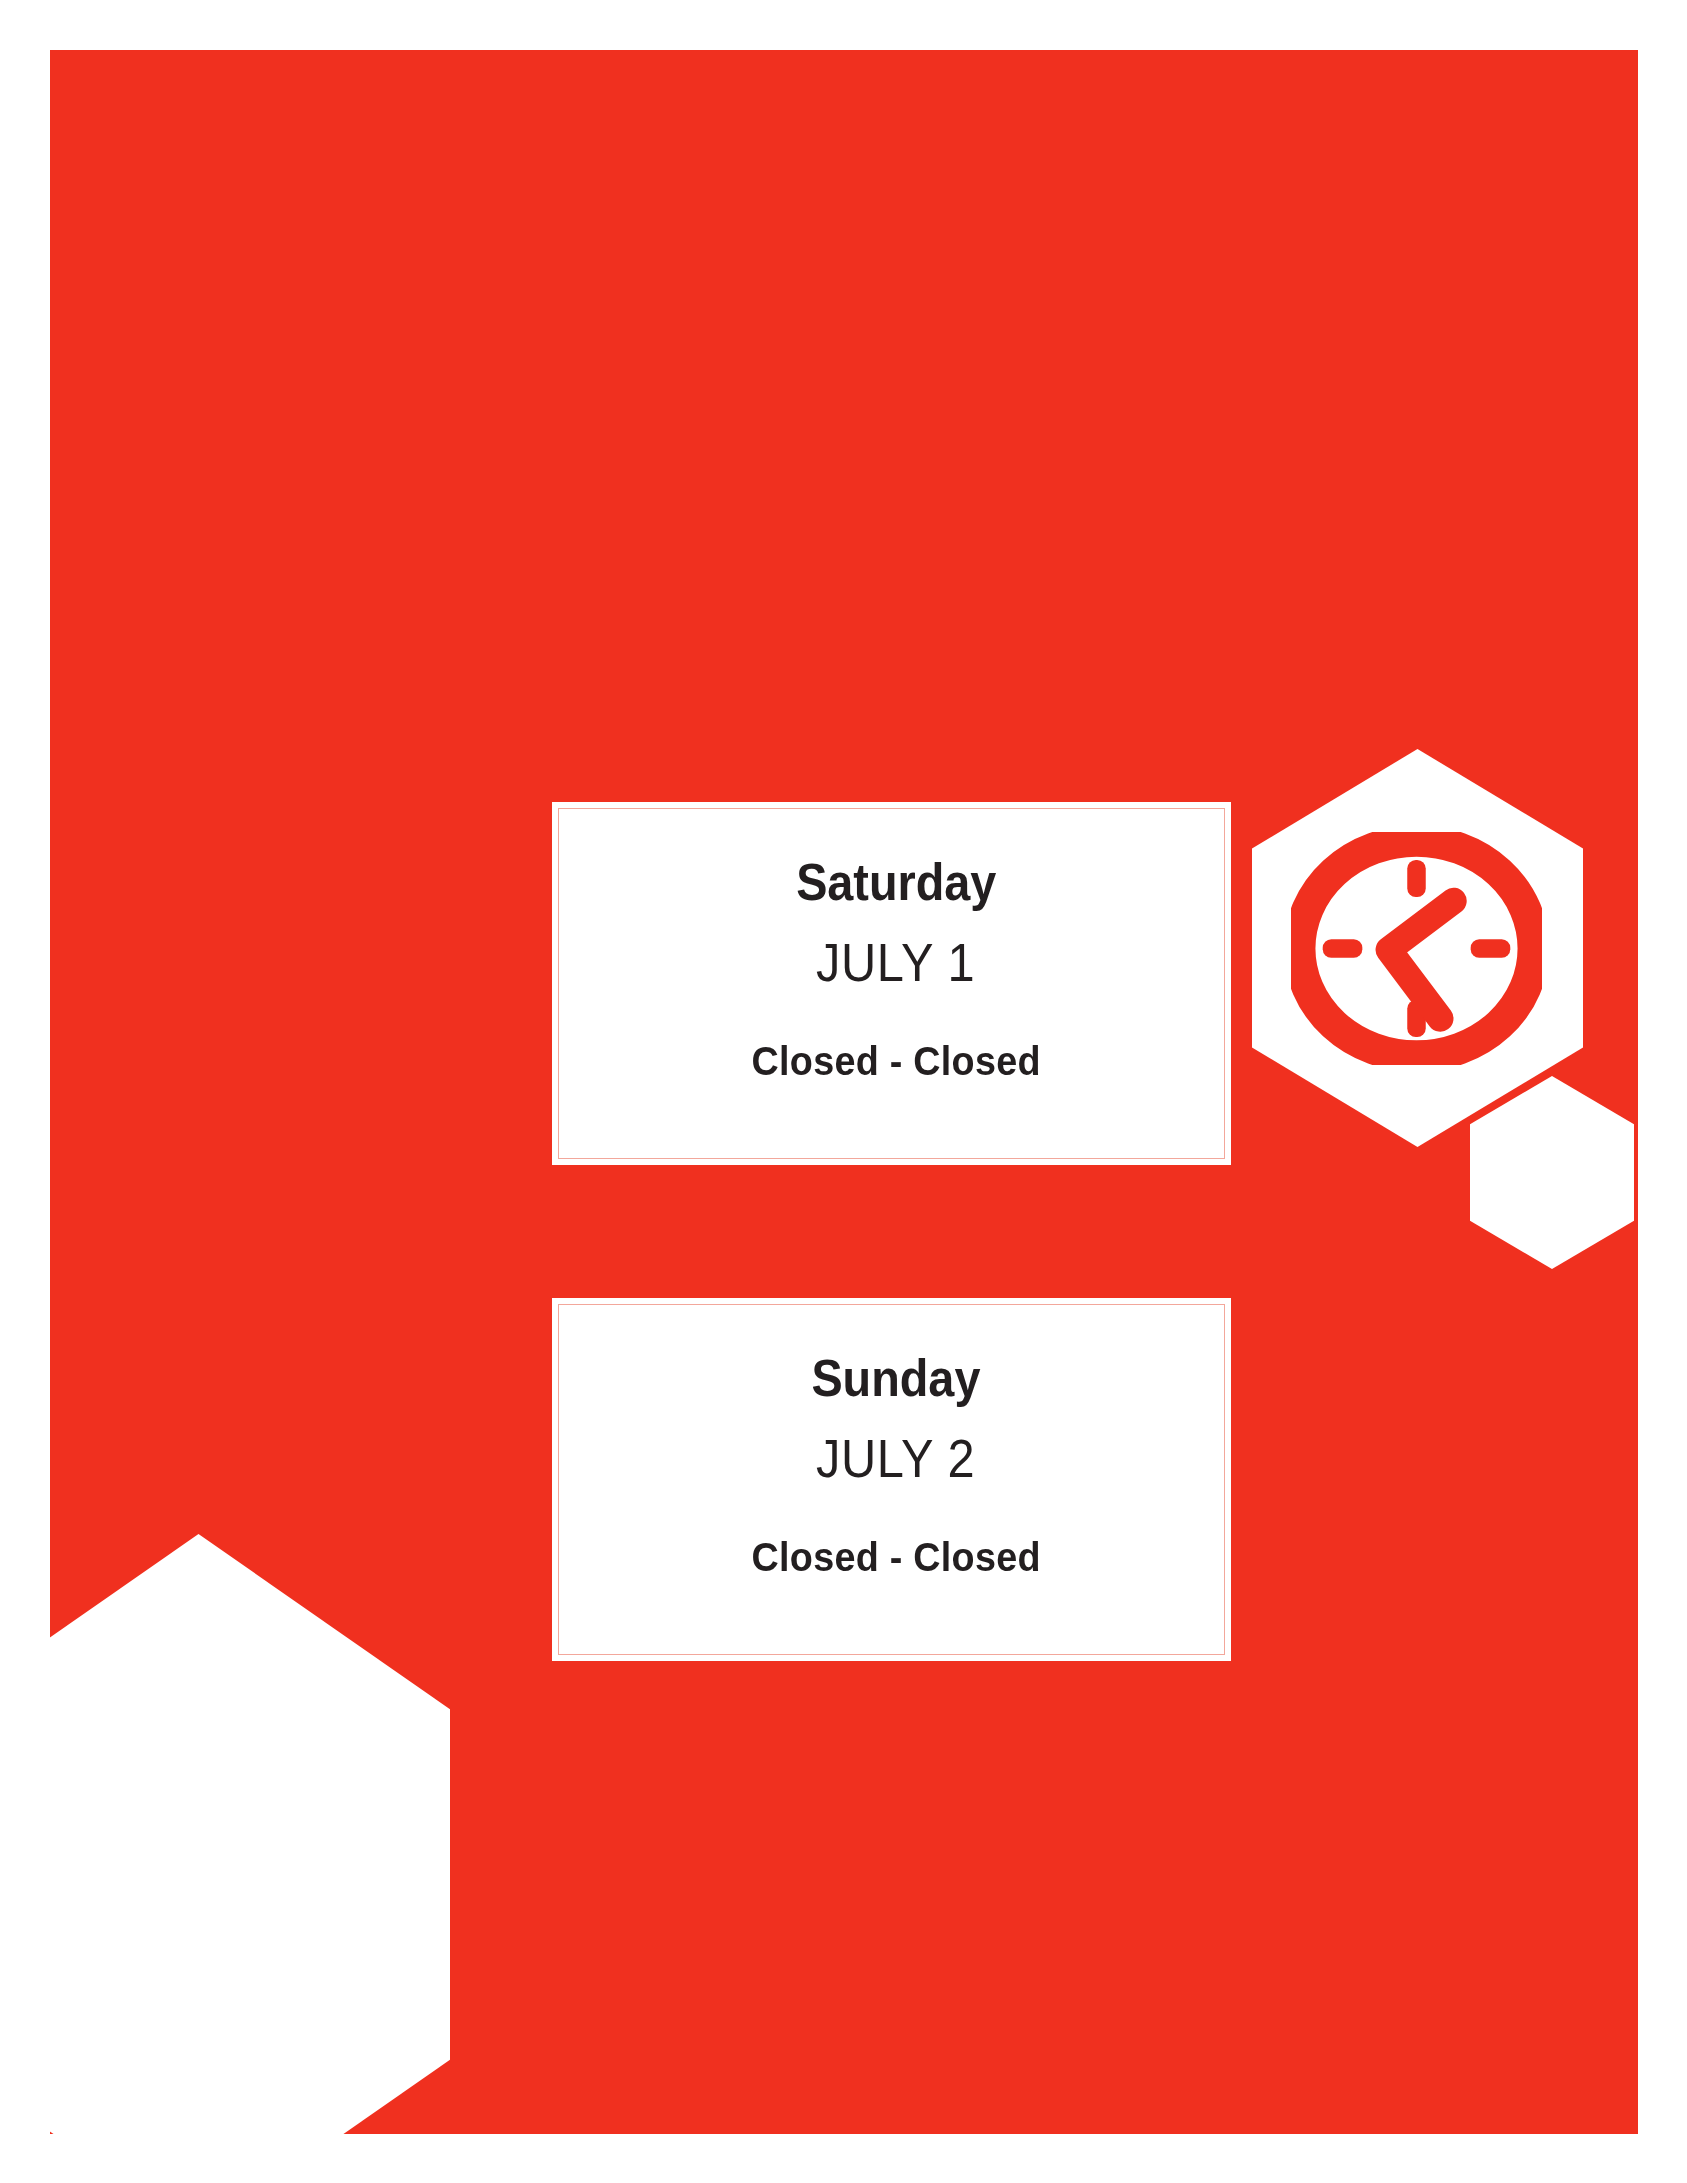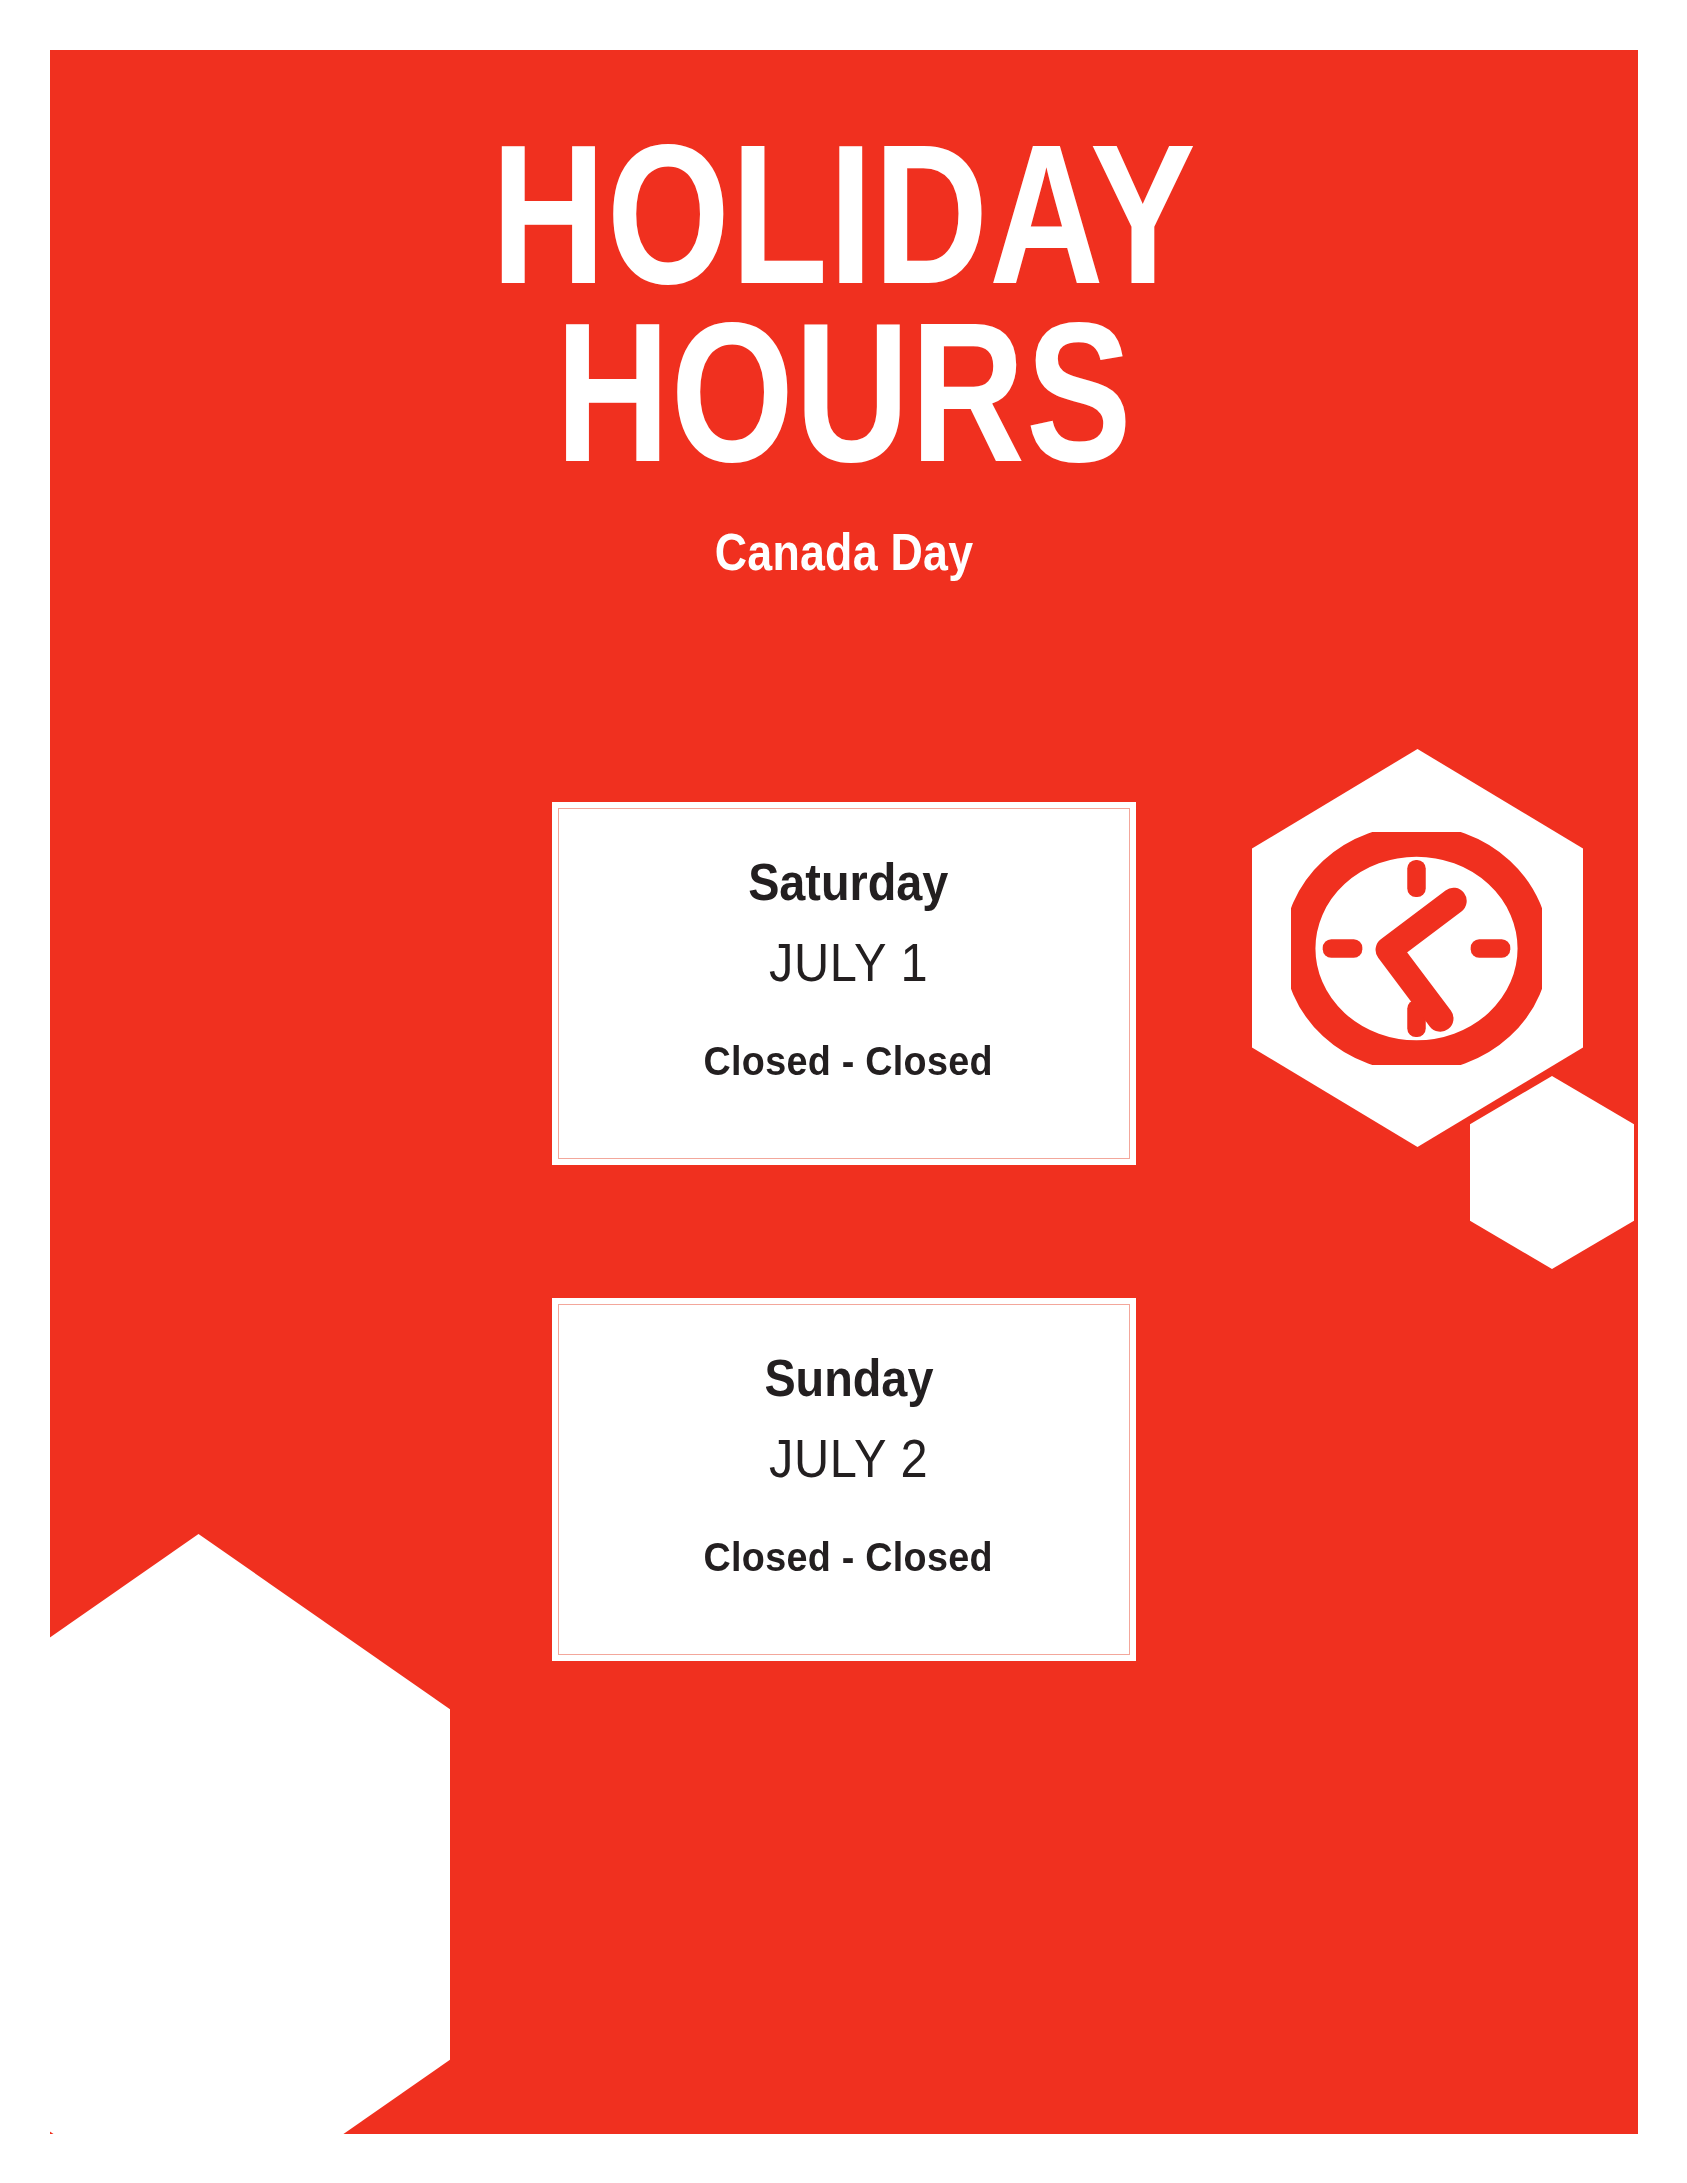--- a/index.html
+++ b/index.html
@@ -100,21 +100,21 @@
     width: 251px;
     height: 233px;
     z-index: 5;
   }
   .clock-icon svg { display: block; width: 100%; height: 100%; }
 
   
   .card {
     position: absolute;
     left: 552px;
-    width: 584px;
+    width: 679px;
     background: #ffffff;
     z-index: 6;
     box-sizing: border-box;
     display: flex;
     flex-direction: column;
     align-items: center;
     padding-left: 9px;
   }
   .card-inner-rule {
     position: absolute;
@@ -180,25 +180,20 @@
     <svg viewBox="0 0 380 352" xmlns="http://www.w3.org/2000/svg" aria-hidden="true">
       <ellipse cx="190" cy="176" rx="177" ry="163" fill="none" stroke="#f0301f" stroke-width="48"></ellipse>
       <rect x="176" y="42" width="28" height="56" rx="13" fill="#f0301f"></rect>
       <rect x="176" y="254" width="28" height="56" rx="13" fill="#f0301f"></rect>
       <rect x="48" y="162" width="60" height="28" rx="13" fill="#f0301f"></rect>
       <rect x="272" y="162" width="60" height="28" rx="13" fill="#f0301f"></rect>
       <path d="M 246 104 L 148 178 L 226 282" fill="none" stroke="#f0301f" stroke-width="40" stroke-linecap="round" stroke-linejoin="round"></path>
     </svg>
   </div>
 
-  <div class="headline-wrap">
-    <div class="headline">HOLIDAY
-HOURS</div>
-    <div class="subhead">Canada Day</div>
-  </div>
 
   <div class="card" id="card-0">
     <div class="card-inner-rule"></div>
     <div class="card-day">Saturday</div>
     <div class="card-date">JULY 1</div>
     <div class="card-hours">Closed - Closed</div>
   </div>
 
   <div class="card" id="card-1">
     <div class="card-inner-rule"></div>

